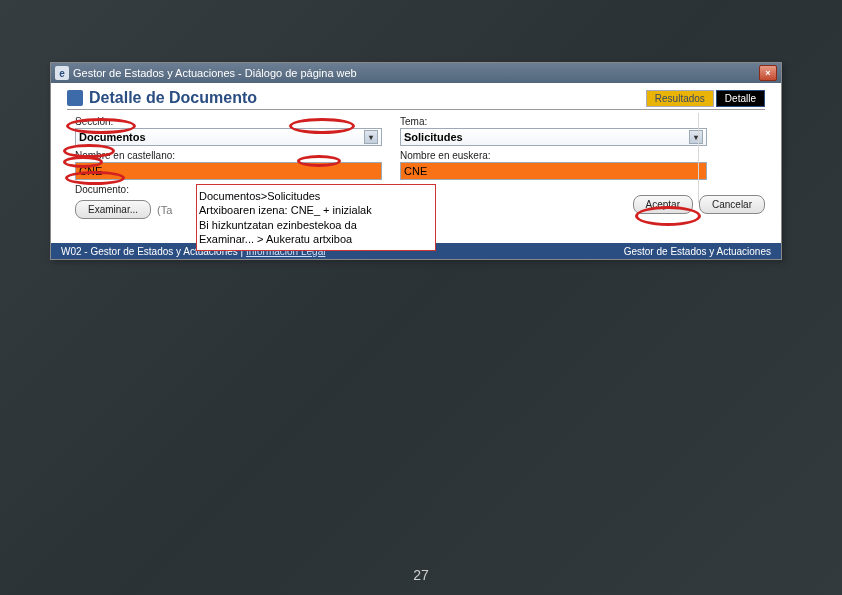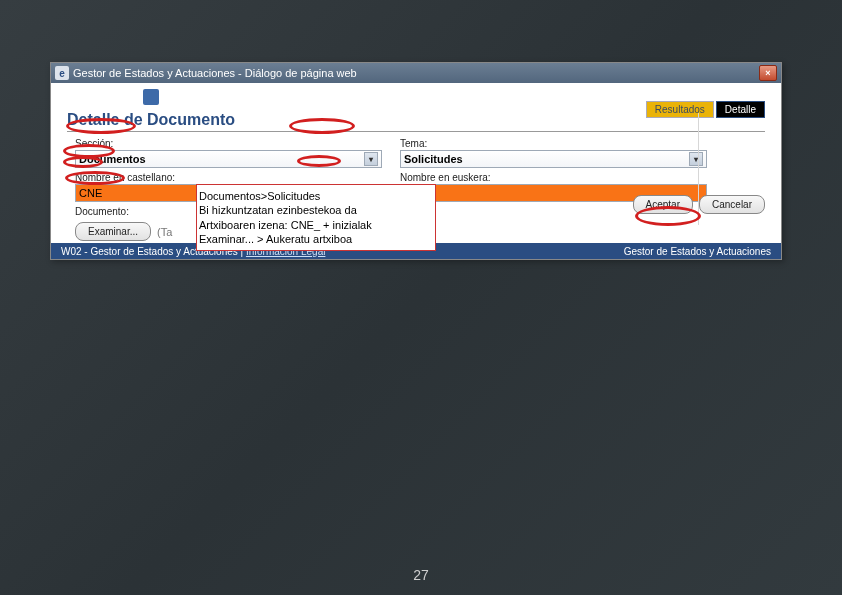--- a/index.html
+++ b/index.html
@@ -40,21 +40,21 @@
       border-radius: 2px;
       color: #fff; font-weight: bold;
       display: flex; align-items: center; justify-content: center;
       font-size: 9px; cursor: pointer;
     }
     .content { padding: 6px 16px 0 16px; position: relative; }
     .header-row {
       display: flex; align-items: center; justify-content: space-between;
       border-bottom: 1px solid #999; padding-bottom: 2px; margin-bottom: 6px;
     }
-    .header-left { display: flex; align-items: center; gap: 6px; flex-direction: column; }
+    .header-left { display: flex; align-items: center; gap: 6px; }
     .header-icon {
       width: 16px; height: 16px;
       background: #3d6aa8; border-radius: 2px;
       display: inline-block;
     }
     .header-title { color: #2a4d82; font-size: 16px; font-weight: bold; }
     .tabs { display: flex; gap: 2px; }
     .tab-inactive, .tab-active {
       font-size: 10px; padding: 2px 8px;
       cursor: pointer;
@@ -228,20 +228,20 @@
     <div class="footer-bar">
       <span class="footer-left">
         <span>W02 - Gestor de Estados y Actuaciones</span><span> | </span><a href="#">Información Legal</a>
       </span>
       <span>Gestor de Estados y Actuaciones</span>
     </div>
   </div>
 
   <div class="annot">
     <div>Documentos&gt;Solicitudes</div>
+    <div>Artxiboaren izena: CNE_ + inizialak</div>
     <div>Bi hizkuntzatan ezinbestekoa da</div>
-    <div>Artxiboaren izena: CNE_ + inizialak</div>
     <div>Examinar... &gt; Aukeratu artxiboa</div>
   </div>
 
   <div class="page-num">27</div>
 
 </div>
 
 </body></html>

